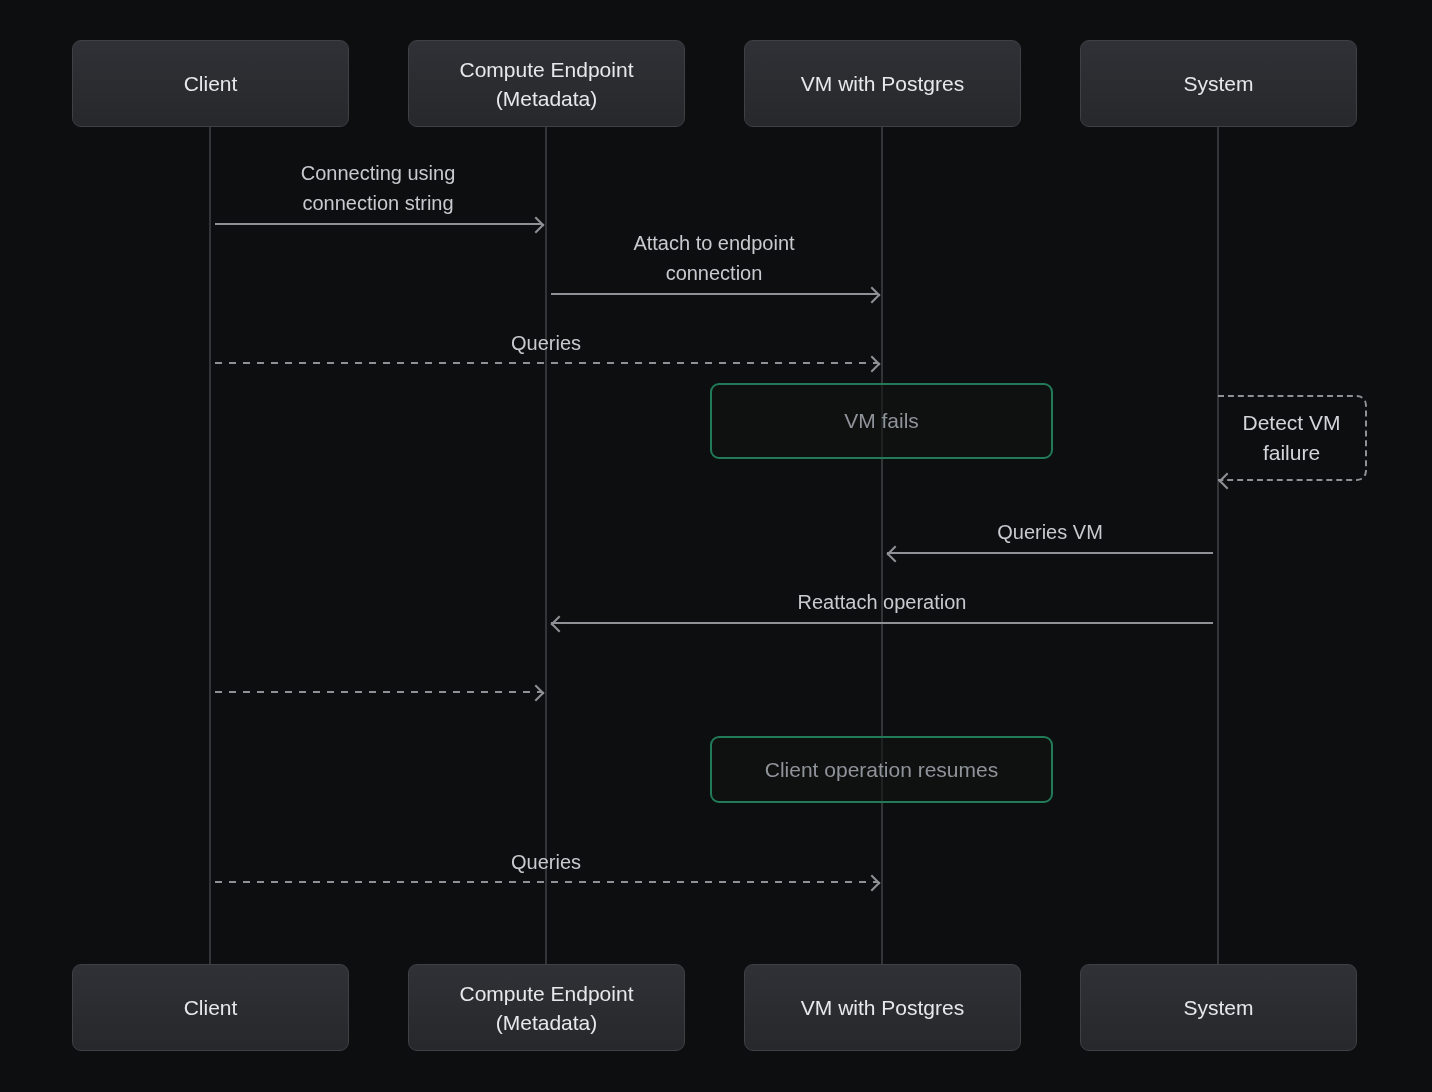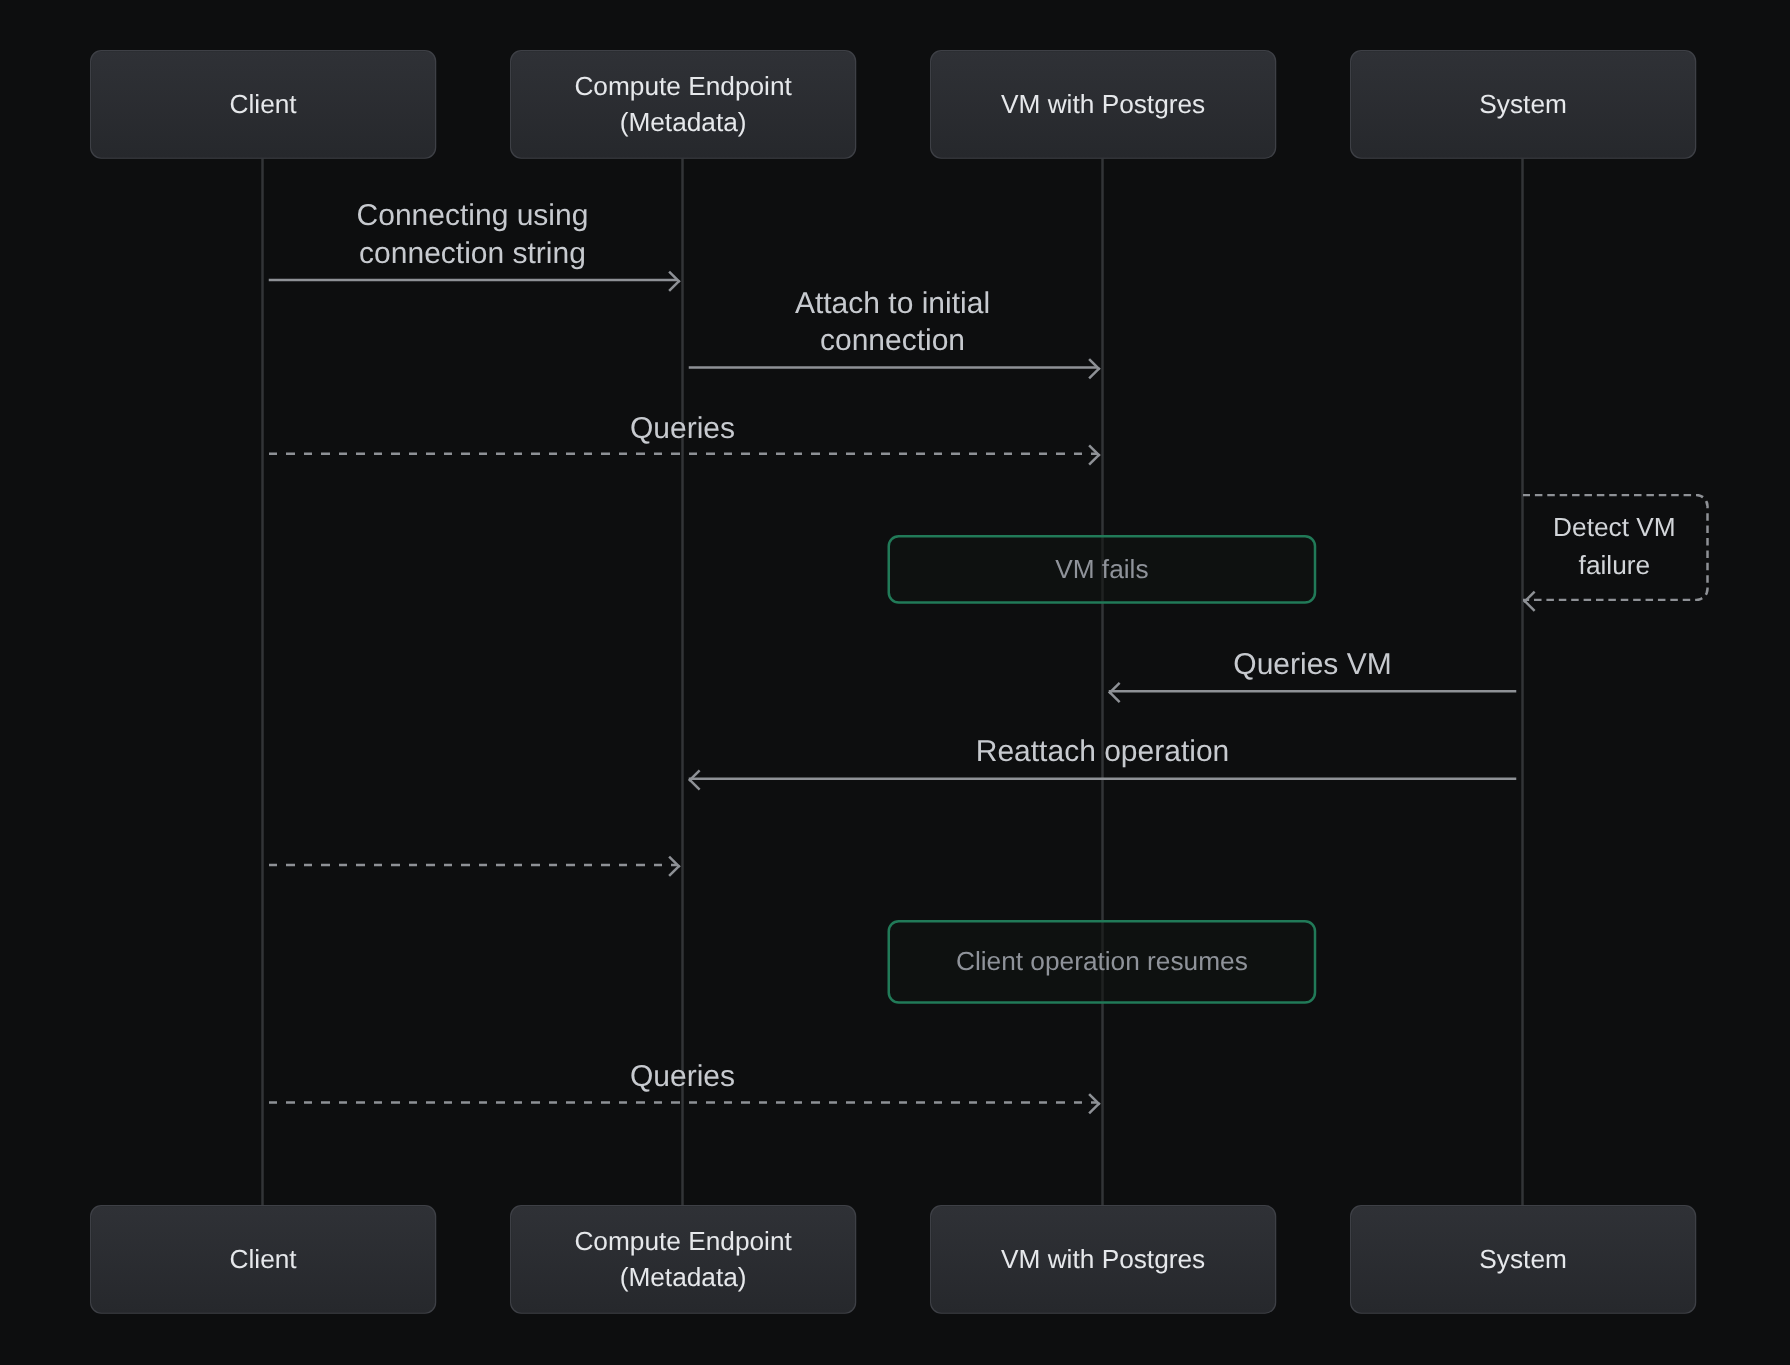--- a/index.html
+++ b/index.html
@@ -24,42 +24,42 @@
   .row-bottom{top:964px}
   .ax1{left:72px}.ax2{left:408px}.ax3{left:744px}.ax4{left:1080px}
 
   
   .lifeline{position:absolute;top:127px;height:837px;width:2px;background:var(--lifeline,#323437);}
   .lx1{left:209px}.lx2{left:545px}.lx3{left:881px}.lx4{left:1217px}
 
   
   .msg-label{
     position:absolute;color:var(--message-text,#c7cacf);
-    font-size:24px;line-height:30px;text-align:center;
+    font-size:20px;line-height:30px;text-align:center;
   }
 
   
   .line{position:absolute;height:0;border-top:2px solid var(--arrow,#8e9196);}
   .dline{position:absolute;height:2px;
     background:repeating-linear-gradient(90deg,var(--arrow,#8e9196) 0 7px,transparent 7px 14px);}
   .chev{position:absolute;width:10px;height:10px;}
   .chev.right{border-top:2px solid var(--arrow,#8e9196);border-right:2px solid var(--arrow,#8e9196);transform:rotate(45deg);}
   .chev.left{border-top:2px solid var(--arrow,#8e9196);border-left:2px solid var(--arrow,#8e9196);transform:rotate(-45deg);}
 
   
   .note{
     position:absolute;box-sizing:border-box;
     border:2px solid var(--note-border,#217a58);
     border-radius:9px;
     background:rgba(16,20,18,0.55);
     color:var(--note-text,#8f939a);
     font-size:21px;
     display:flex;align-items:center;justify-content:center;text-align:center;
   }
-  .note1{left:710px;top:428px;width:343px;height:55px;}
+  .note1{left:710px;top:383px;width:343px;height:76px;}
   .note2{left:710px;top:736px;width:343px;height:67px;}
 
   
   .selfnote{
     position:absolute;left:1218px;top:395px;width:149px;height:86px;box-sizing:border-box;
     border:2px dashed var(--arrow,#8e9196);border-left:none;
     border-radius:0 10px 10px 0;
     color:var(--self-note-text,#d2d5d9);
     font-size:21px;line-height:30px;
     display:flex;align-items:center;justify-content:flex-end;text-align:center;
@@ -116,21 +116,21 @@
     <span>VM with Postgres</span>
   </div>
   <div class="actor row-top ax4">
     <span>System</span>
   </div>
 
   <div class="msg-label m1-label">Connecting using connection string</div>
   <div class="line m1-line"></div>
   <div class="chev right m1-chev"></div>
 
-  <div class="msg-label m2-label">Attach to initial connection</div>
+  <div class="msg-label m2-label">Attach to endpoint connection</div>
   <div class="line m2-line"></div>
   <div class="chev right m2-chev"></div>
 
   <div class="msg-label m3-label">Queries</div>
   <div class="dline m3-line"></div>
   <div class="chev right m3-chev"></div>
 
   <div class="note note1">
     <span>VM fails</span>
   </div>

